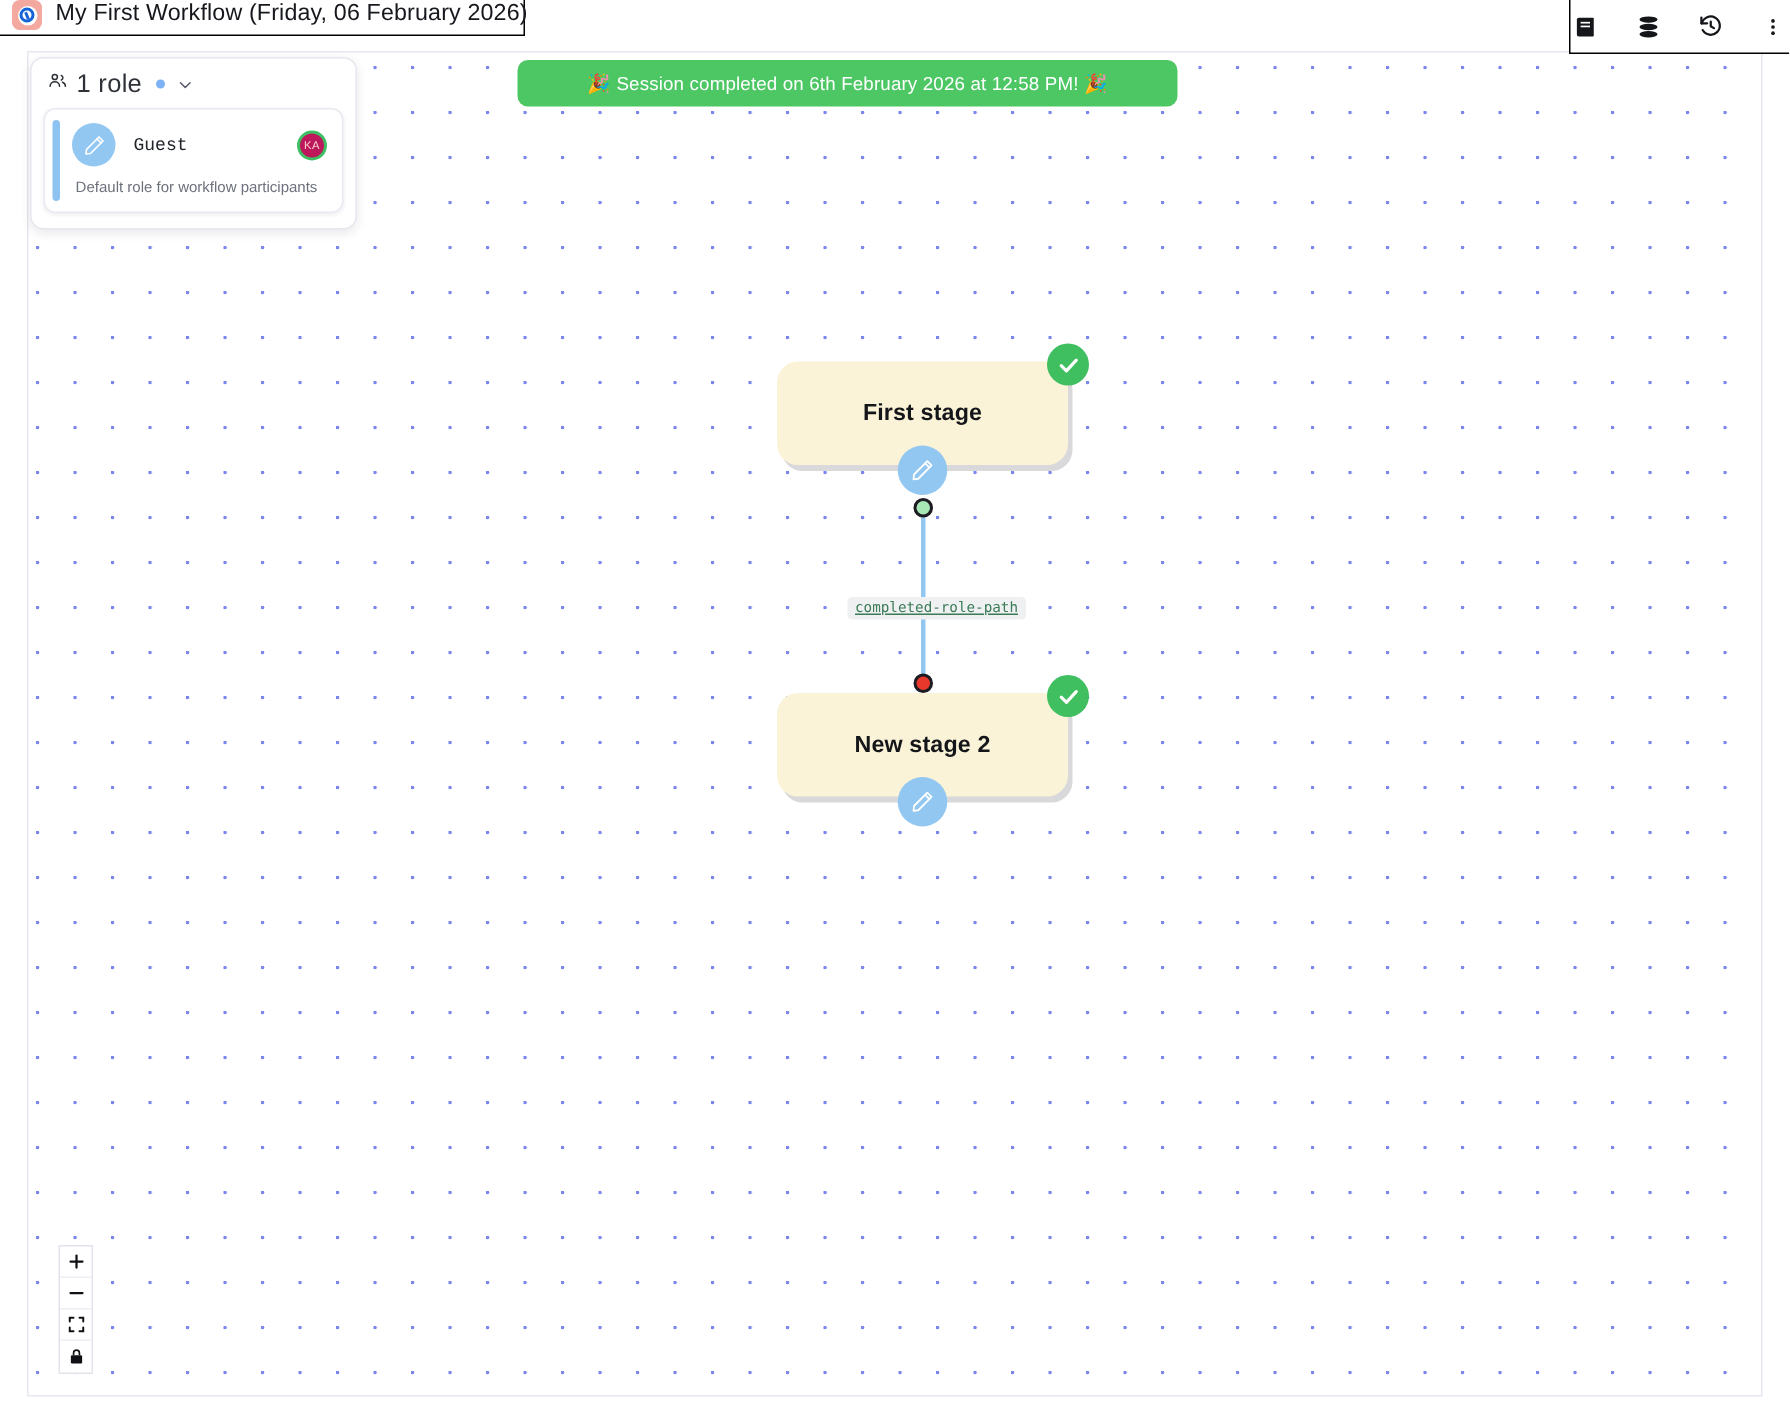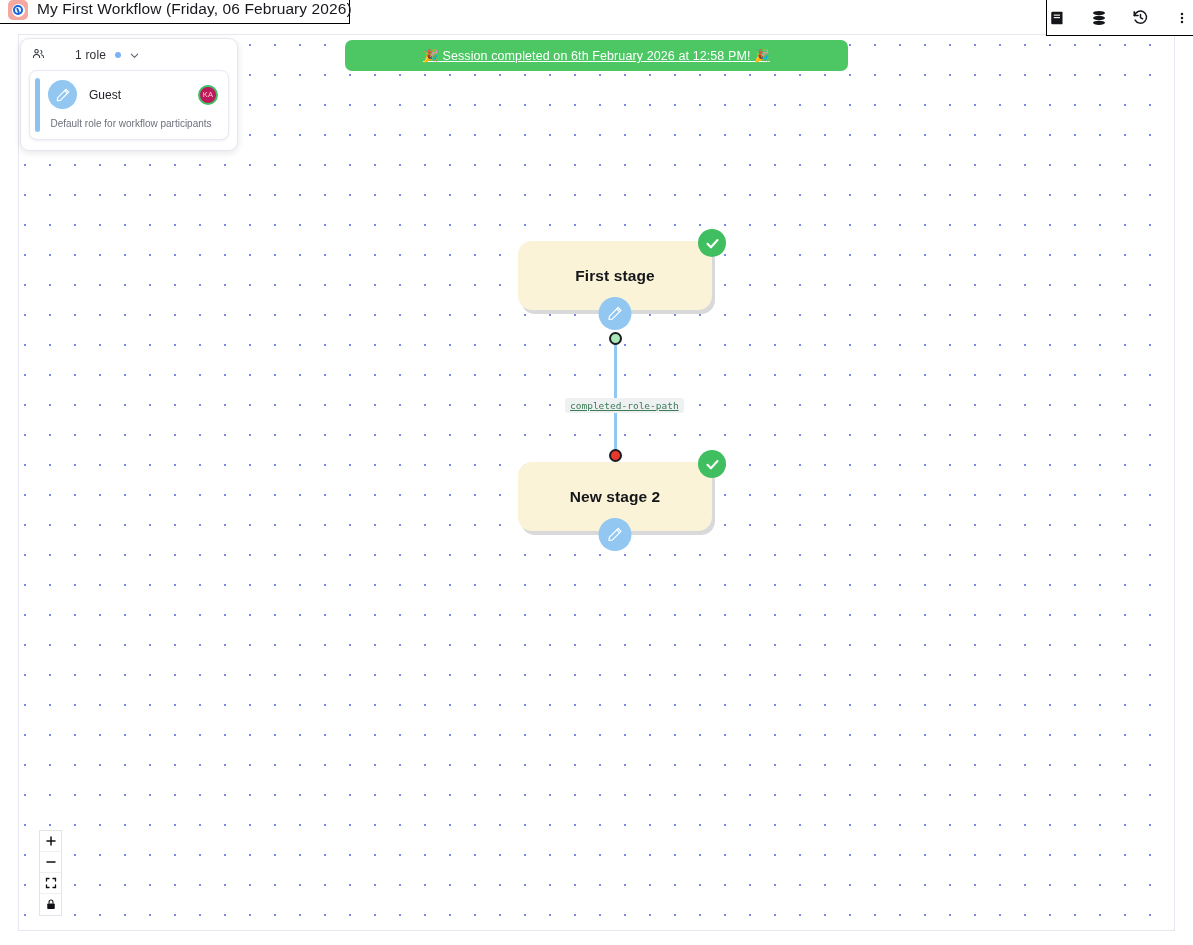--- a/index.html
+++ b/index.html
@@ -101,21 +101,21 @@
     box-shadow: 0 2px 7px rgba(20,20,50,0.10);
     z-index: 35;
     overflow: hidden;
   }
   .roles-head {
     display: flex; align-items: center; gap: 6px;
     padding: 7px 10px 6px 11px;
     cursor: pointer;
   }
   .roles-head .rcount {
-    font-size: 12px; color: #2e3238; letter-spacing: .2px; margin-left: 24px;
+    font-size: 17px; color: #2e3238; letter-spacing: .2px;
   }
   .roles-head .rdot {
     width: 6px; height: 6px; border-radius: 50%;
     background: #7fb2f5; margin-left: 3px;
   }
   .roles-head .chev { margin-left: 2px; color: #55596a; display:flex; }
   .roles-body { padding: 0 8px 10px 8px; }
   .role-card {
     position: relative;
     background: #ffffff;
@@ -132,21 +132,21 @@
   }
   .role-row { display: flex; align-items: center; }
   .role-avatar {
     width: 29px; height: 29px; border-radius: 50%;
     background: #92c7f2;
     display: flex; align-items: center; justify-content: center;
     flex: 0 0 auto;
   }
   .role-name {
     margin-left: 12px;
-    font-size: 12px; color: #20242a;
+    font-size: 12px; color: #20242a; font-family: Liberation Mono, monospace;
   }
   .role-badge {
     margin-left: auto;
     width: 20px; height: 20px; border-radius: 50%;
     background: #be185d;
     border: 2px solid #3fbf63;
     color: #f7d2cd;
     font-size: 7.5px;
     display: flex; align-items: center; justify-content: center;
     letter-spacing: .3px;
@@ -155,28 +155,27 @@
     margin-top: 9px;
     font-size: 10px; color: #6d717c;
     text-align: center;
     padding-right: 4px;
   }
 
   
   #session-banner {
     position: absolute;
     left: 345px; top: 40px;
-    width: 503px; height: 31px;
+    width: 440px; height: 31px;
     background: #4cc764;
     border-radius: 7px;
     display: flex; align-items: center; justify-content: center;
     color: #ffffff; font-size: 12.5px;
     z-index: 36;
     letter-spacing: .1px;
-    text-decoration: underline;
   }
 
   
   .node {
     position: absolute;
     width: 194px; height: 69px;
     background: #faf3d7;
     border-radius: 14px;
     box-shadow: 3px 4px 0 rgba(120,120,130,0.28);
     z-index: 20;

